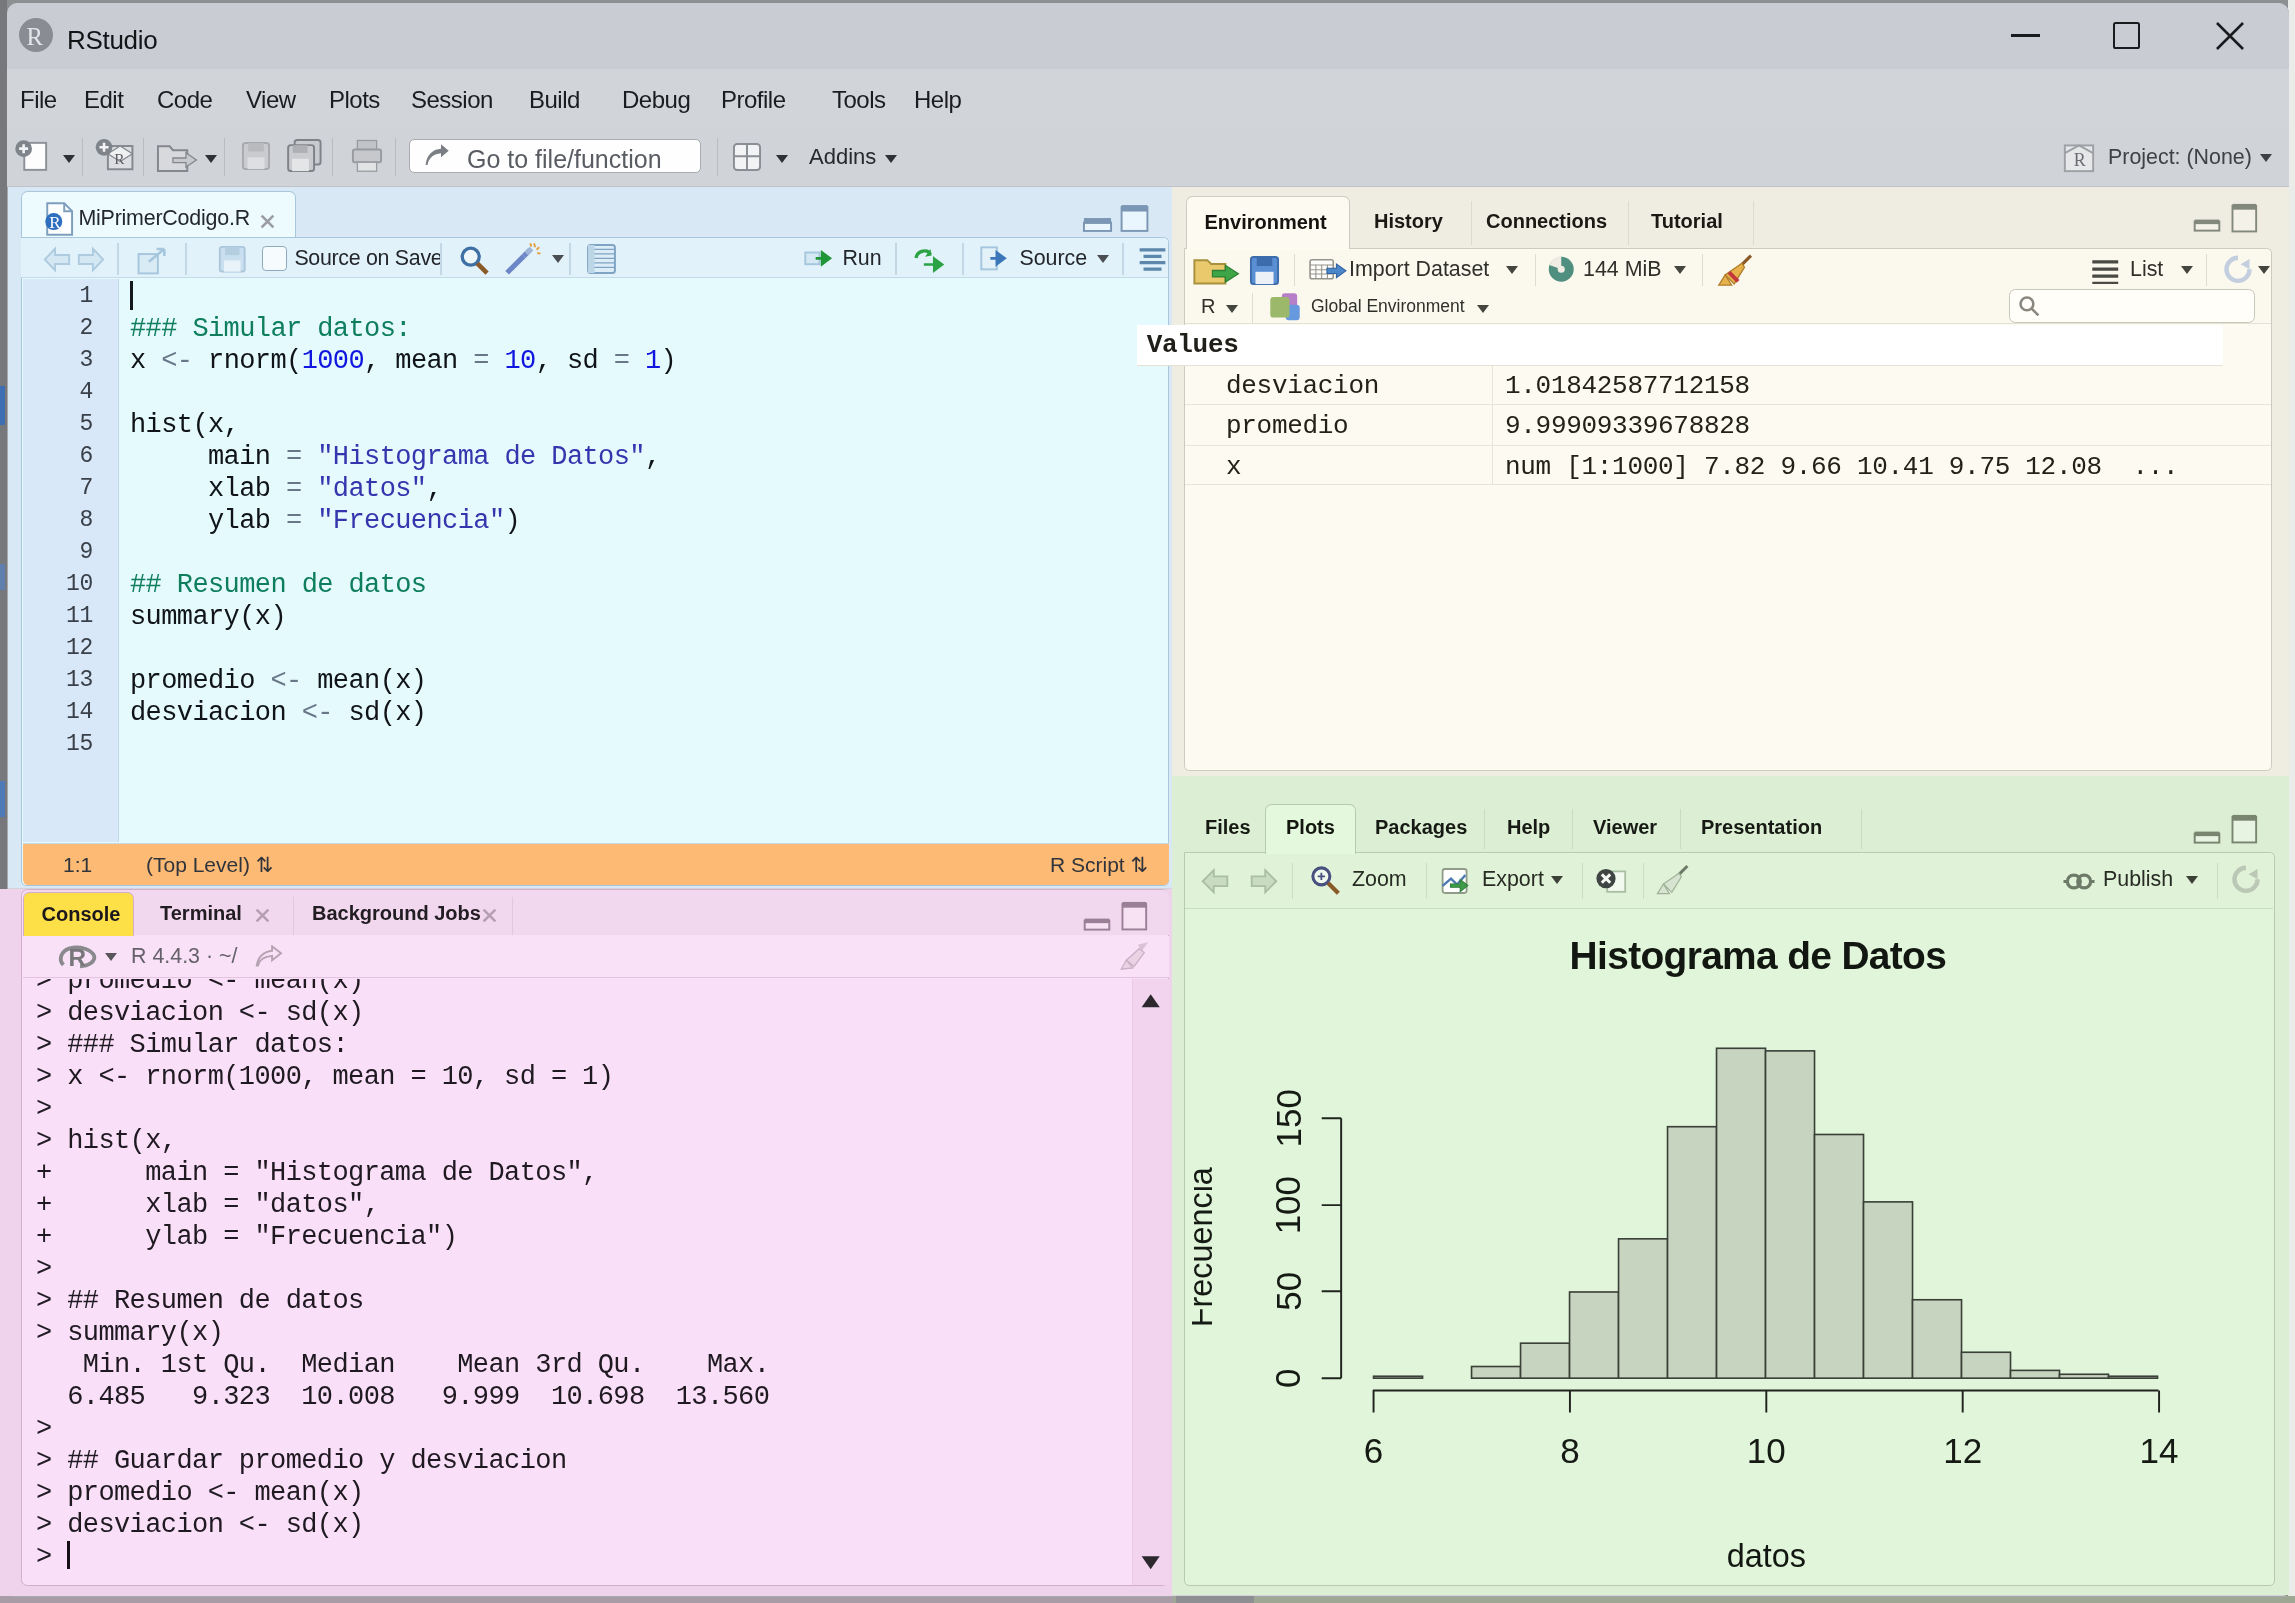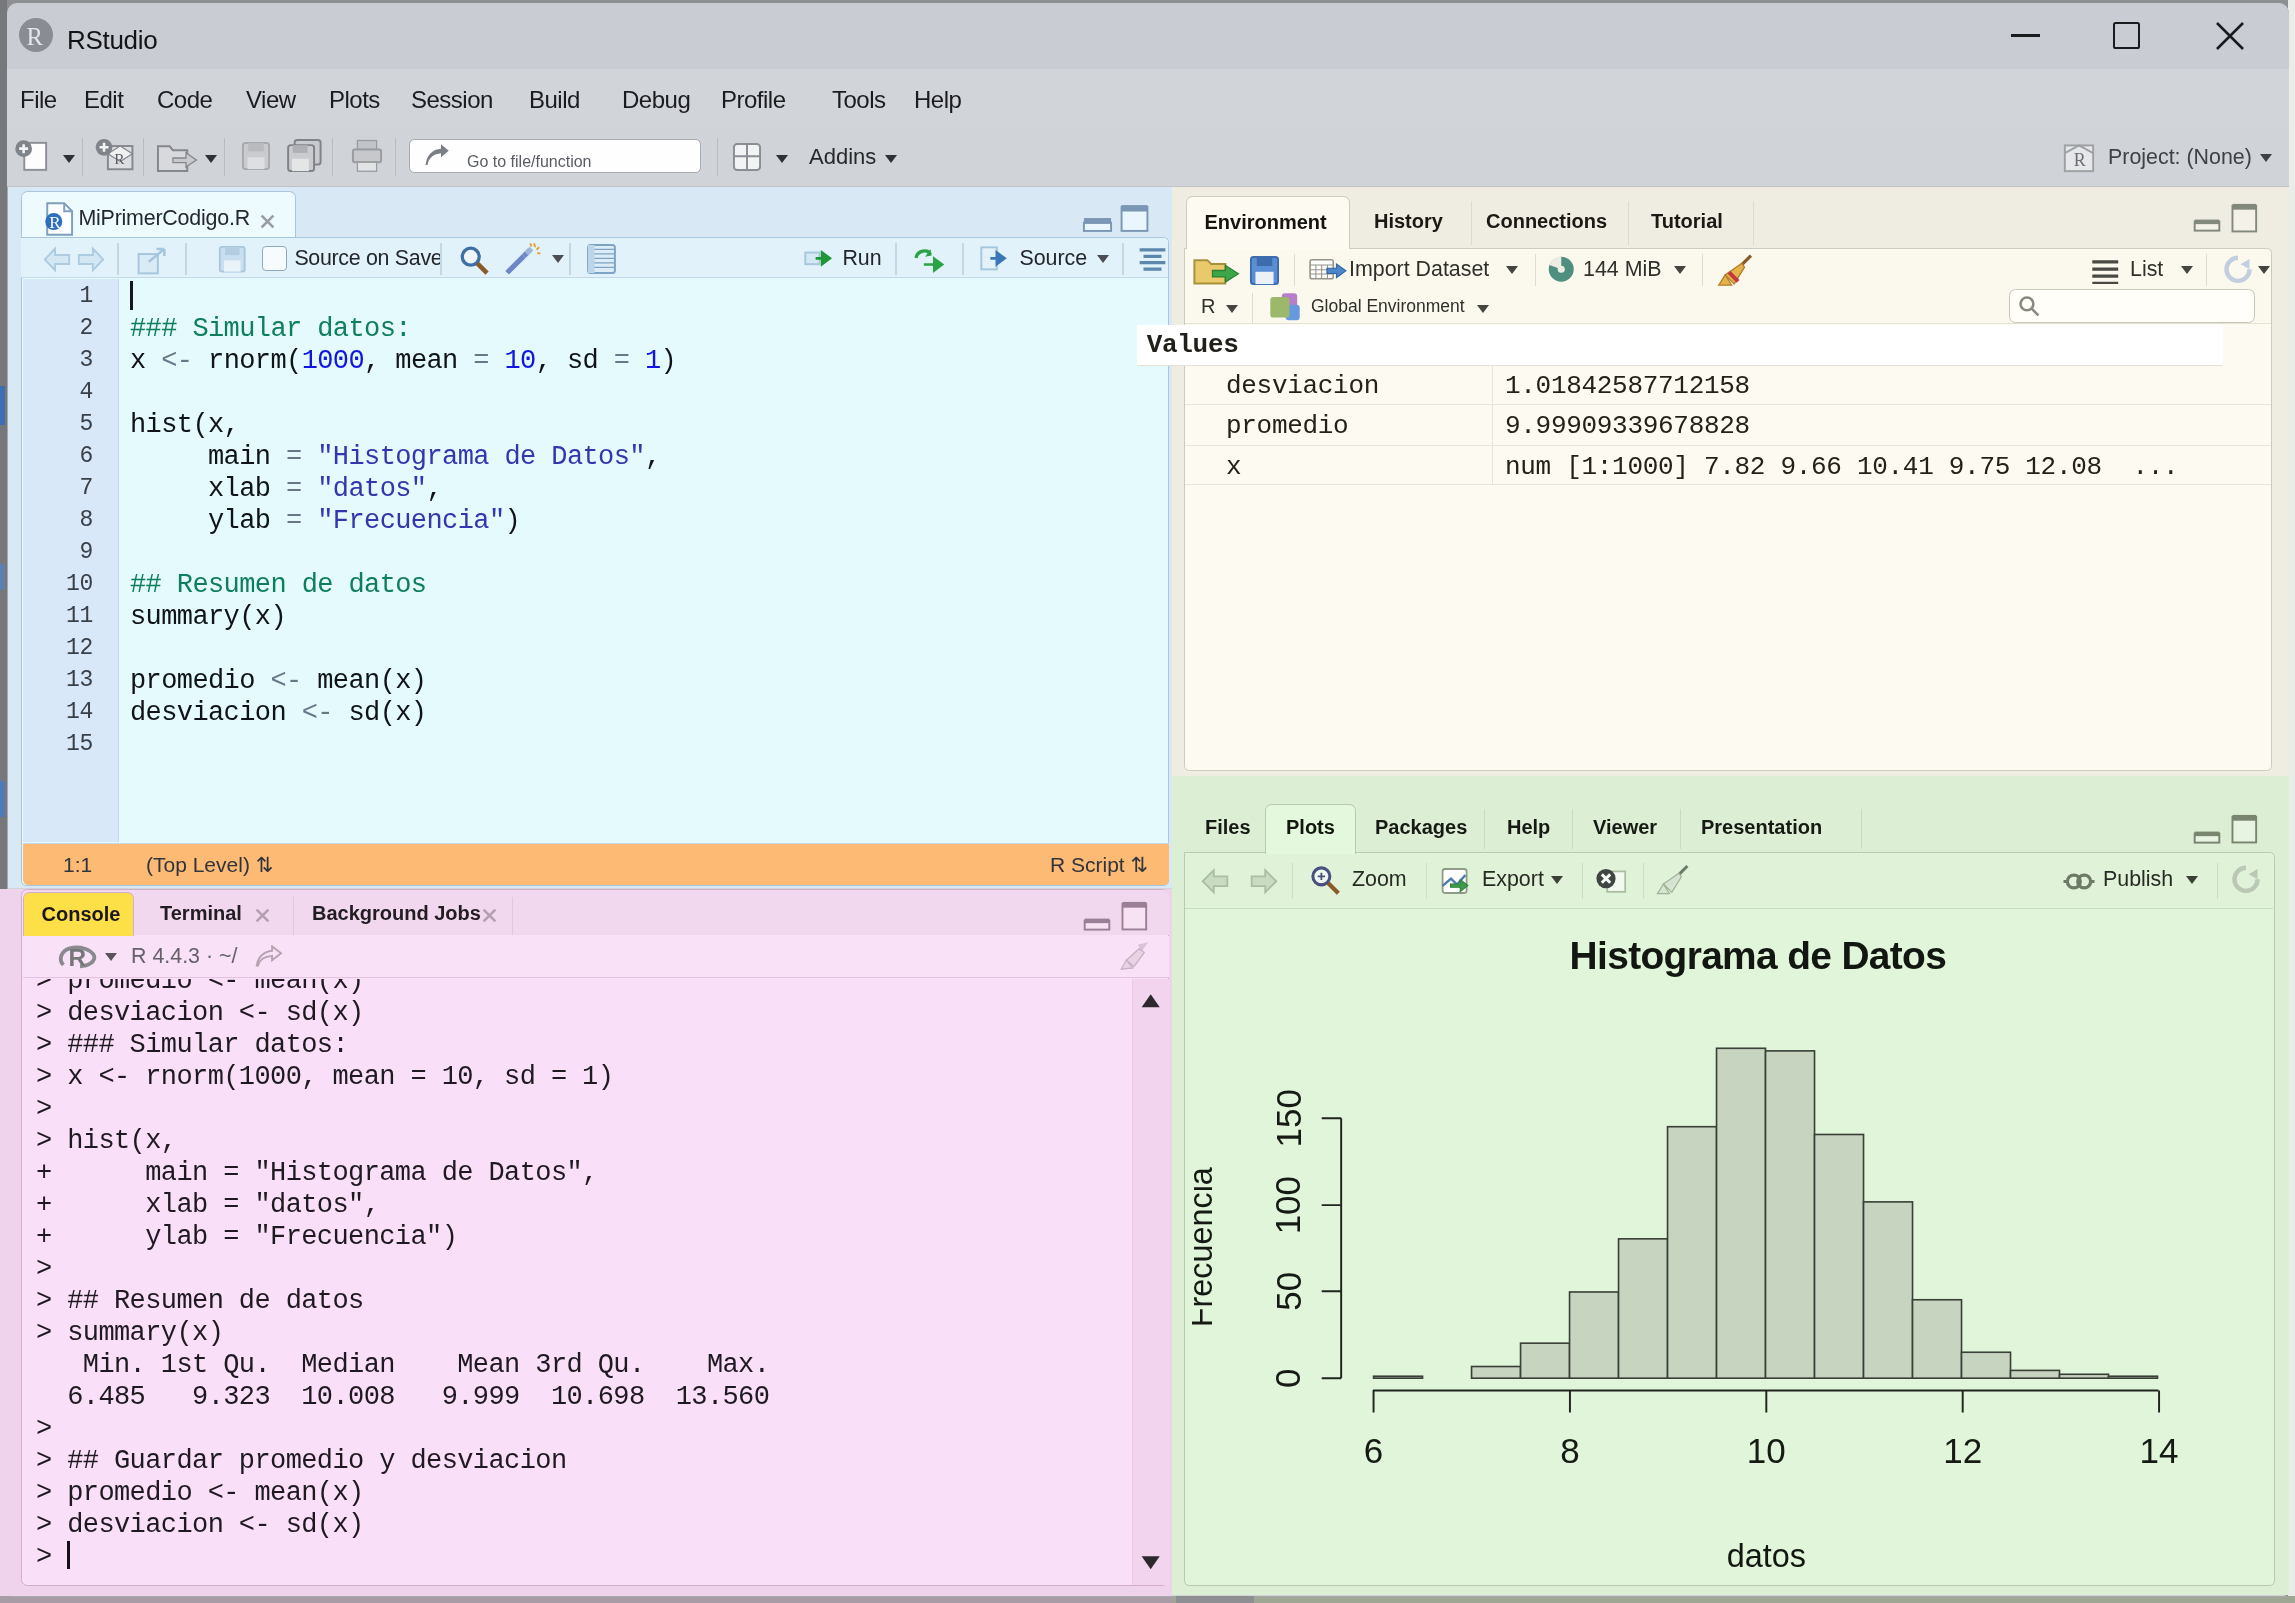--- a/index.html
+++ b/index.html
@@ -109,21 +109,21 @@
   <svg class="abs" style="left:351px;top:10.4px;" width="32" height="35" viewBox="0 0 50 54">
     <rect x="10" y="2" width="30" height="14" fill="#C2C4C8" stroke="#989BA0" stroke-width="2"></rect>
     <rect x="3" y="16" width="44" height="20" rx="3" fill="#C6C8CC" stroke="#989BA0" stroke-width="3"></rect>
     <rect x="10" y="36" width="30" height="14" fill="#E2E3E5" stroke="#989BA0" stroke-width="2"></rect>
   </svg>
   <div class="vsep" style="left:395px;top:9px;height:38px;"></div>
   <div class="abs" style="left:409px;top:9.7px;width:292px;height:34px;background:#FEFEFE;border:1.3px solid #A8AAAF;border-radius:5.2px;box-sizing:border-box;"></div>
   <svg class="abs" style="left:423px;top:14.3px;" width="27" height="24.6" viewBox="0 0 42 38">
     <path d="M4 34 C6 18 15 10 28 9 L28 2 L40 12 L28 22 L28 16 C17 17 9 23 7 34 Z" fill="#7B7E84"></path>
   </svg>
-  <span class="abs" style="left:467px;top:16px;font-size:16px;color:#595C62;margin-top:8px;">Go to file/function</span>
+  <span class="abs" style="left:467px;top:16px;font-size:25px;color:#595C62;">Go to file/function</span>
   <div class="vsep" style="left:717px;top:9px;height:38px;"></div>
   <svg class="abs" style="left:732px;top:13px;" width="30" height="30" viewBox="0 0 46 46">
     <rect x="3" y="3" width="40" height="40" rx="5" fill="#F2F3F4" stroke="#8B8E94" stroke-width="3"></rect>
     <path d="M3 22 H43 M23 3 V43" stroke="#8B8E94" stroke-width="3"></path>
   </svg>
   <span class="caret abs" style="left:776px;top:26px;border-top-color:#2E3033;"></span>
   <span class="abs" style="left:809px;top:15px;font-size:22px;color:#27292D;">Addins</span>
   <span class="caret abs" style="left:885px;top:26px;border-top-color:#2E3033;"></span>
   <svg class="abs" style="left:2061px;top:10.4px;font-size:33px" width="36" height="36" viewBox="0 0 56 56">
     <rect x="6" y="10" width="44" height="40" fill="#E6E7E9" stroke="#9DA0A5" stroke-width="3"></rect>

